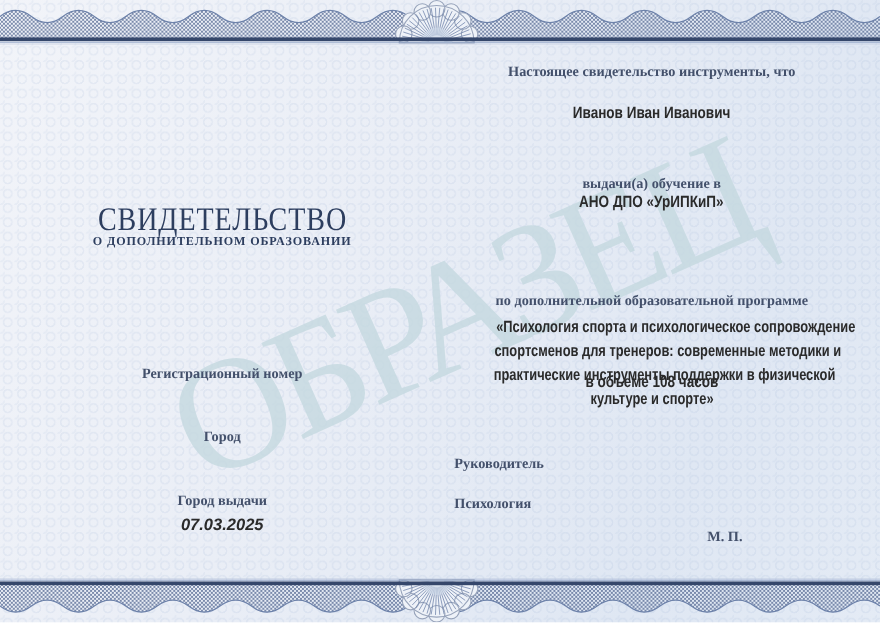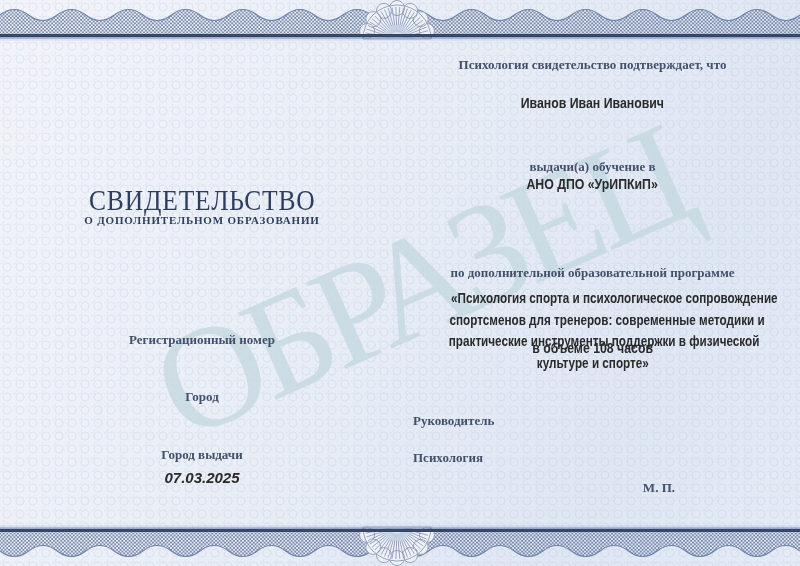--- a/index.html
+++ b/index.html
@@ -166,21 +166,21 @@
   <div class="col left-col">
     <div class="abs title"><span class="tscale">СВИДЕТЕЛЬСТВО</span></div>
     <div class="abs subtitle">О ДОПОЛНИТЕЛЬНОМ ОБРАЗОВАНИИ</div>
     <div class="abs serif-label reg-label">Регистрационный номер</div>
     <div class="abs serif-label city-label">Город</div>
     <div class="abs serif-label date-label">Город выдачи</div>
     <div class="abs sans-bold date-value">07.03.2025</div>
   </div>
 
   <div class="col right-col">
-    <div class="abs serif-label conf-text">Психология свидетельство подтверждает, что</div>
+    <div class="abs serif-label conf-text">Настоящее свидетельство инструменты, что</div>
     <div class="abs sans-bold holder-name"><span class="cond">Иванов Иван Иванович</span></div>
     <div class="abs serif-label trained-text">выдачи(а) обучение в</div>
     <div class="abs sans-bold org-name"><span class="cond">АНО ДПО «УрИПКиП»</span></div>
     <div class="abs serif-label prog-intro">по дополнительной образовательной программе</div>
 
     <div class="abs sans-bold program">
       <div><span class="cond-prog">«Психология спорта и психологическое сопровождение</span></div>
       <div><span class="cond-prog">спортсменов для тренеров: современные методики и</span></div>
       <div><span class="cond-prog">практические инструменты поддержки в физической</span></div>
       <div><span class="cond-prog">культуре и спорте»</span></div>

